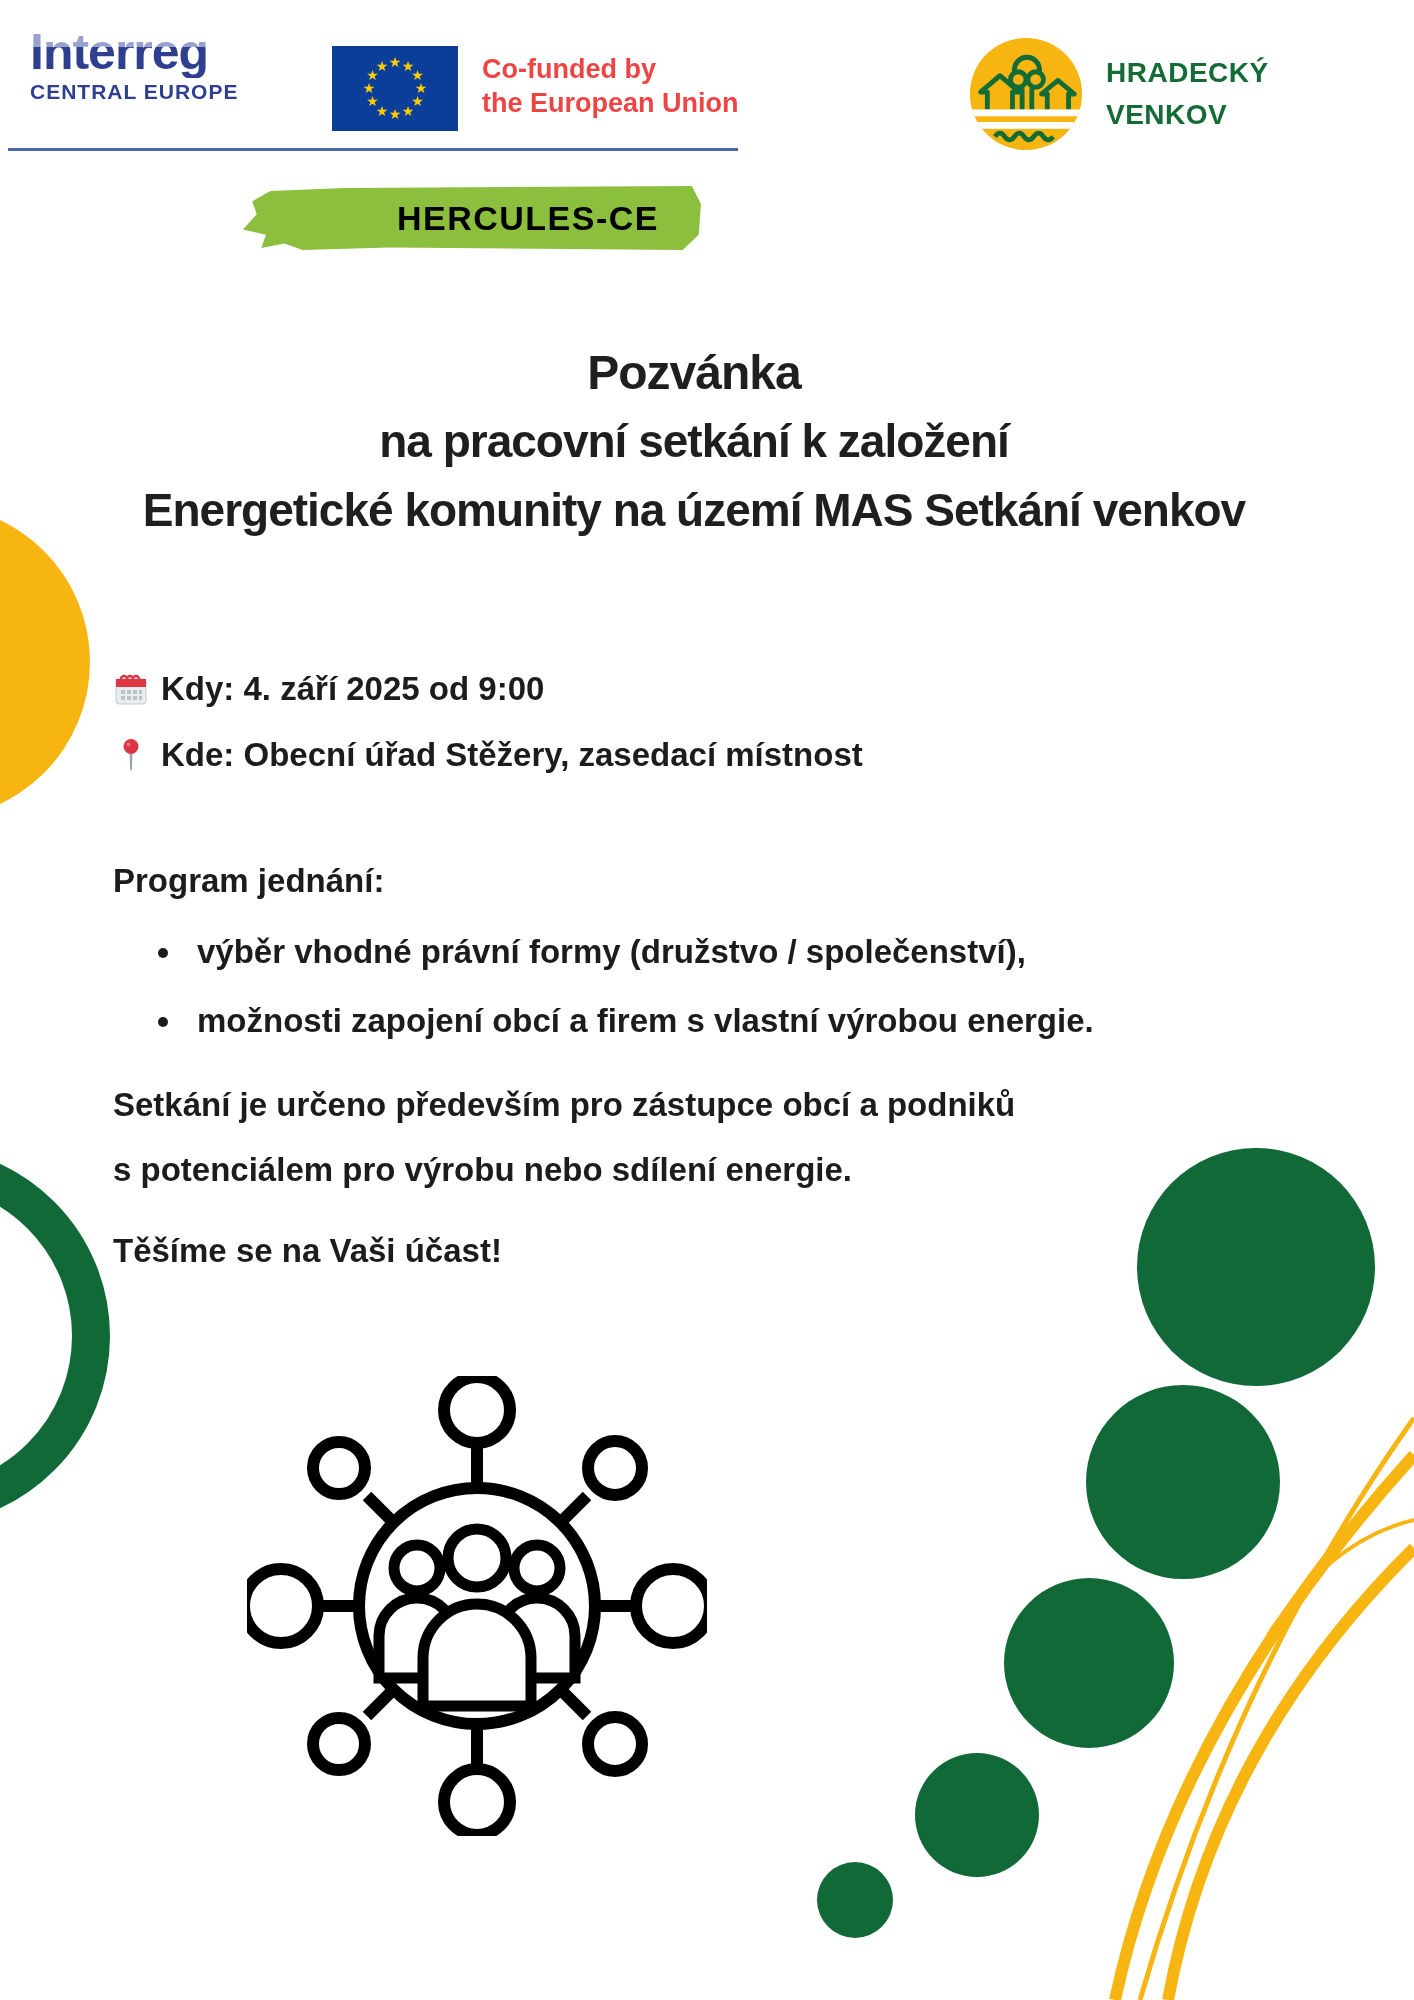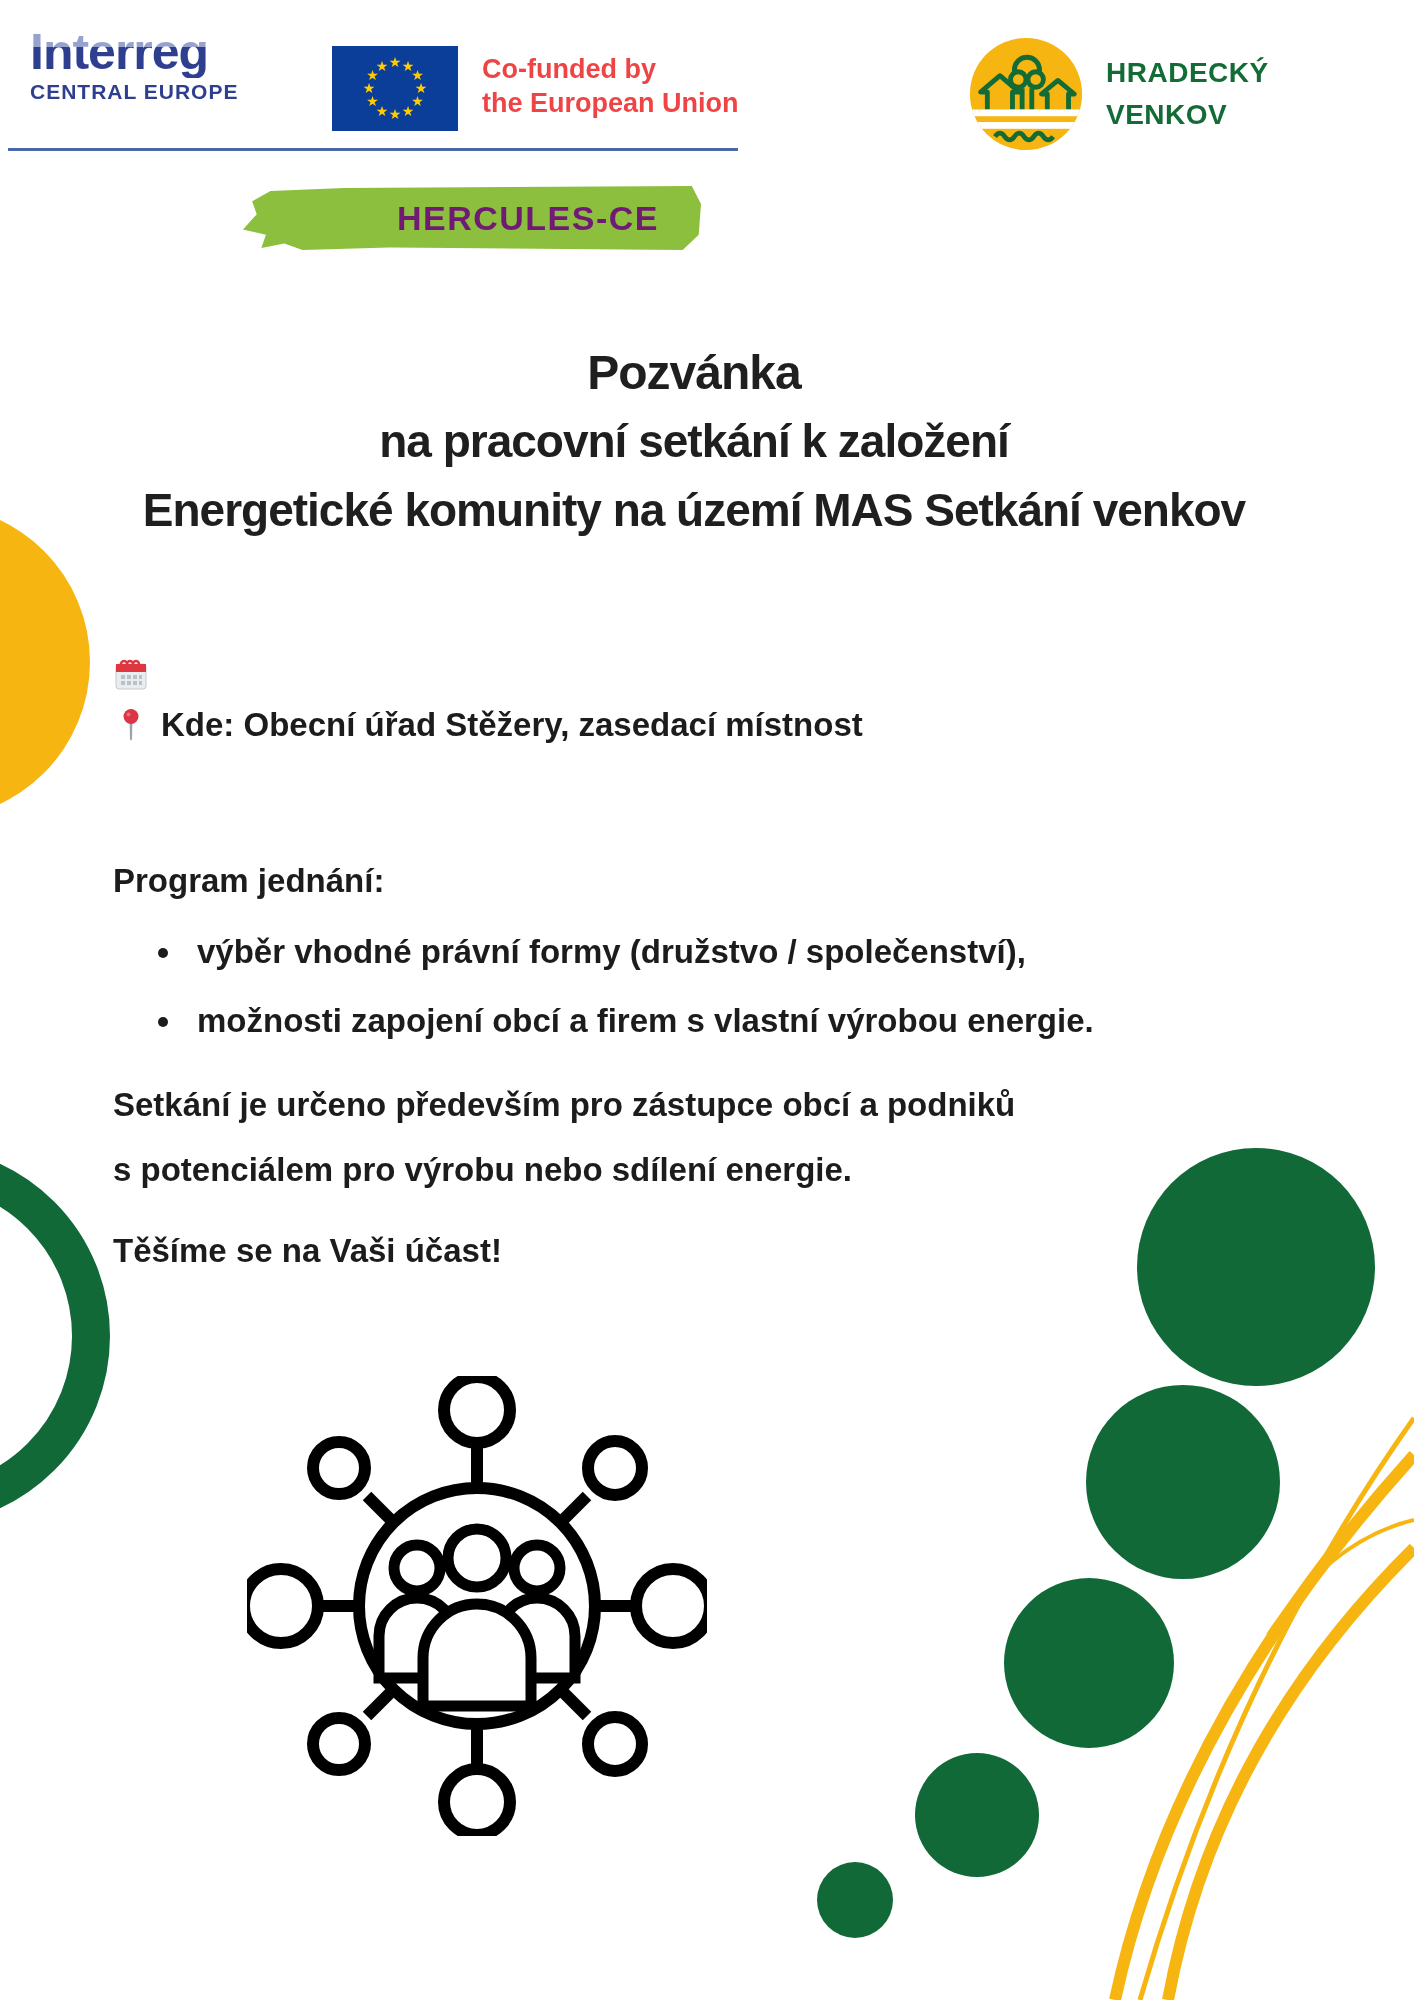--- a/index.html
+++ b/index.html
@@ -46,21 +46,21 @@
   .hv-logo{position:absolute;left:968px;top:36px;z-index:2;}
   .hv-text{position:absolute;left:1106px;top:52px;z-index:2;
     font-size:28px;font-weight:700;color:#136B36;letter-spacing:0.5px;line-height:42px;}
   
   .banner{
     position:absolute;left:243px;top:186px;width:458px;height:64px;z-index:2;
     background:#8DBF3E;display:flex;align-items:center;justify-content:flex-end;
     padding-right:42px;box-sizing:border-box;
     clip-path:polygon(2% 24%, 6% 8%, 22% 3%, 98% 0%, 100% 28%, 99.5% 76%, 96% 100%, 32% 96%, 13% 100%, 9% 90%, 4% 97%, 5% 76%, 0% 68%, 3% 44%);
   }
-  .banner .label{font-size:34px;font-weight:700;color:#701a75;letter-spacing:1.5px;}
+  .banner .label{font-size:34px;font-weight:700;color:#000000;letter-spacing:1.5px;}
   
   .title{
     position:absolute;left:0;top:338px;width:1388px;text-align:center;z-index:2;
     font-weight:700;letter-spacing:-1px;line-height:69px;
   }
   .title .t1{font-size:48px;}
   .title .t2,.title .t3{font-size:46px;}
   
   .body-block{position:absolute;left:113px;z-index:2;font-weight:700;font-size:33px;color:#1c1c1c;}
   .info{top:656px;line-height:66px;}
@@ -171,20 +171,21 @@
         <rect x="8" y="19" width="4" height="4"></rect>
           <rect x="14" y="19" width="4" height="4"></rect>
           <rect x="20" y="19" width="4" height="4"></rect>
           <rect x="26" y="19" width="3" height="4"></rect>
         <rect x="8" y="25" width="4" height="4"></rect>
           <rect x="14" y="25" width="4" height="4"></rect>
           <rect x="20" y="25" width="4" height="4"></rect>
           <rect x="26" y="25" width="3" height="4"></rect>
       </g>
     </svg>
+    <span>Kdy: 4. září 2025 od 9:00</span>
   </div>
   <div class="line">
     <svg class="icon-inline" width="36" height="36" viewBox="0 0 36 36">
       <polygon points="16.6,14 19.4,14 19,32 18,34 17,32" fill="#9AA2AA"></polygon>
       <circle cx="18" cy="9.5" r="7.5" fill="#DC3545"></circle>
       <circle cx="15.5" cy="7.5" r="2" fill="#EB707C"></circle>
     </svg>
     <span>Kde: Obecní úřad Stěžery, zasedací místnost</span>
   </div>
 </div>

